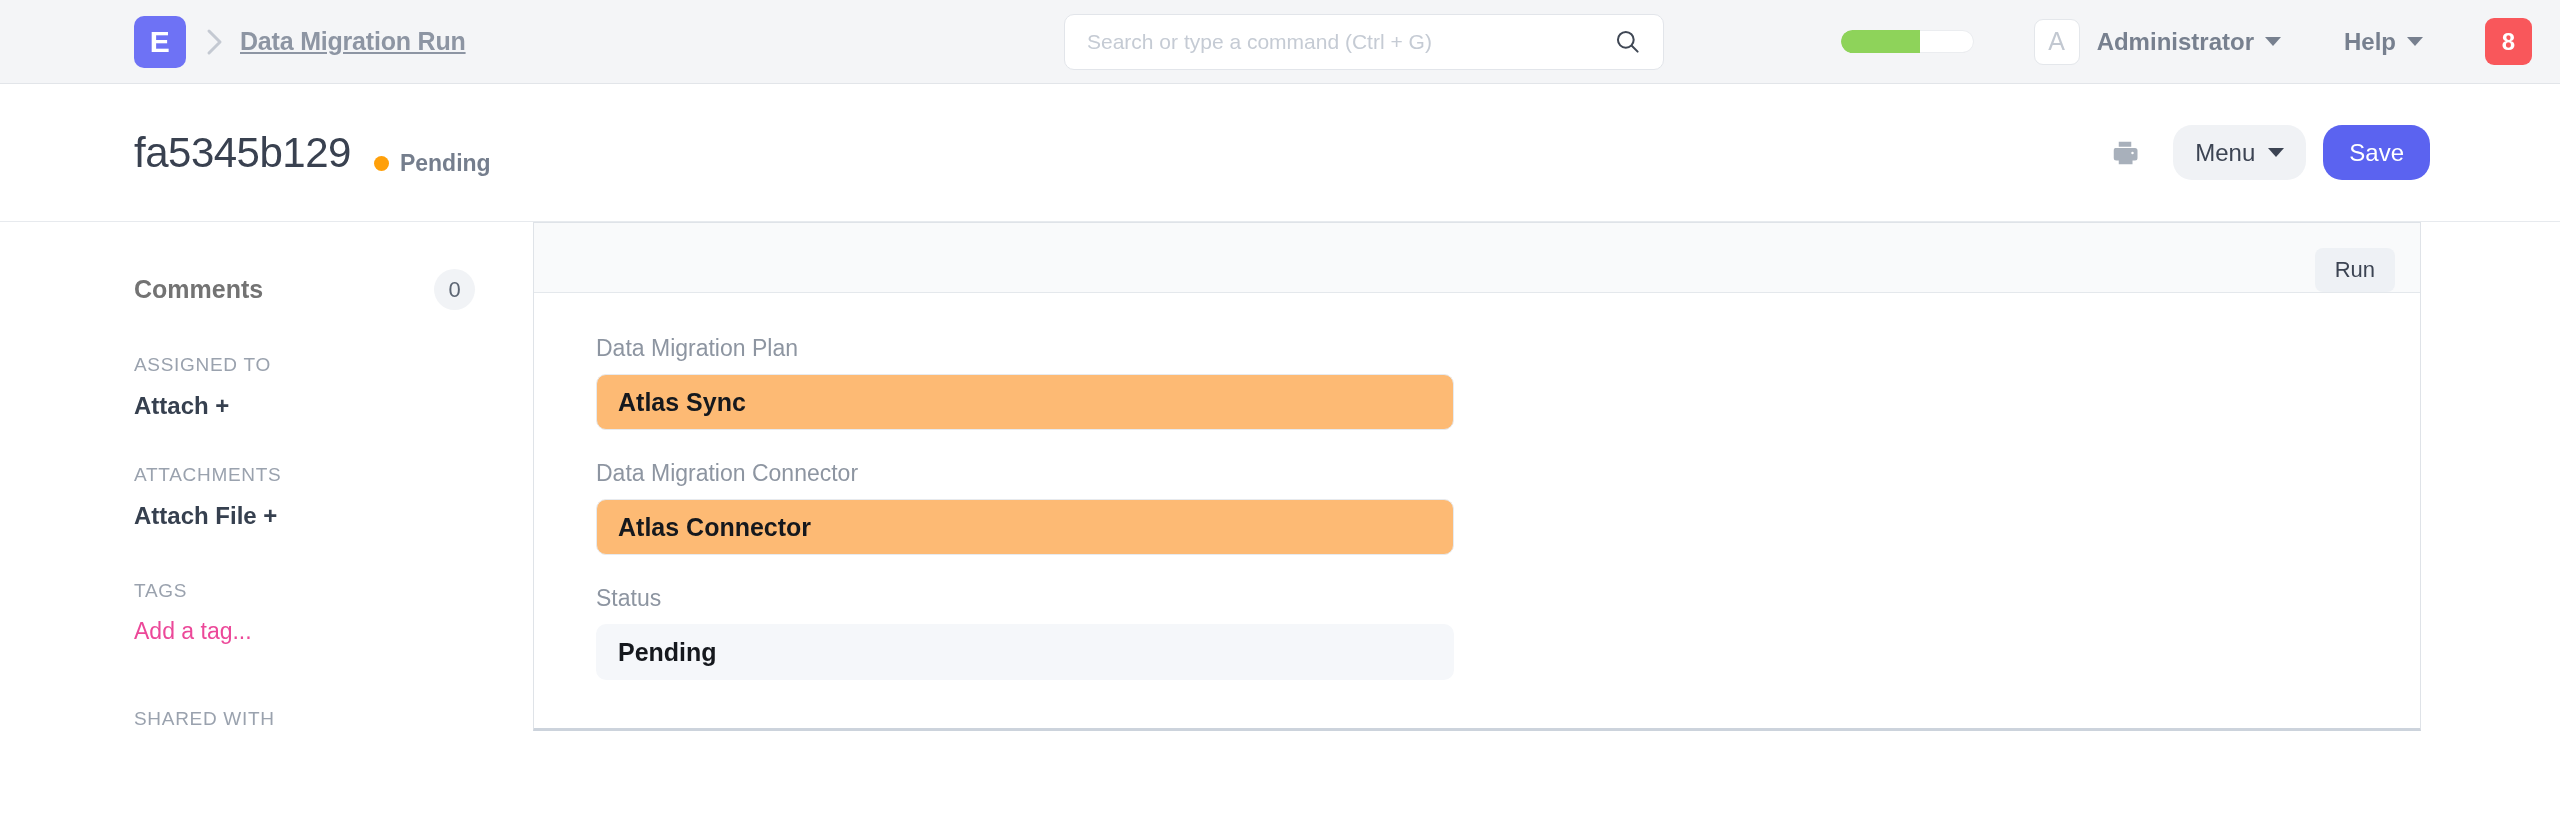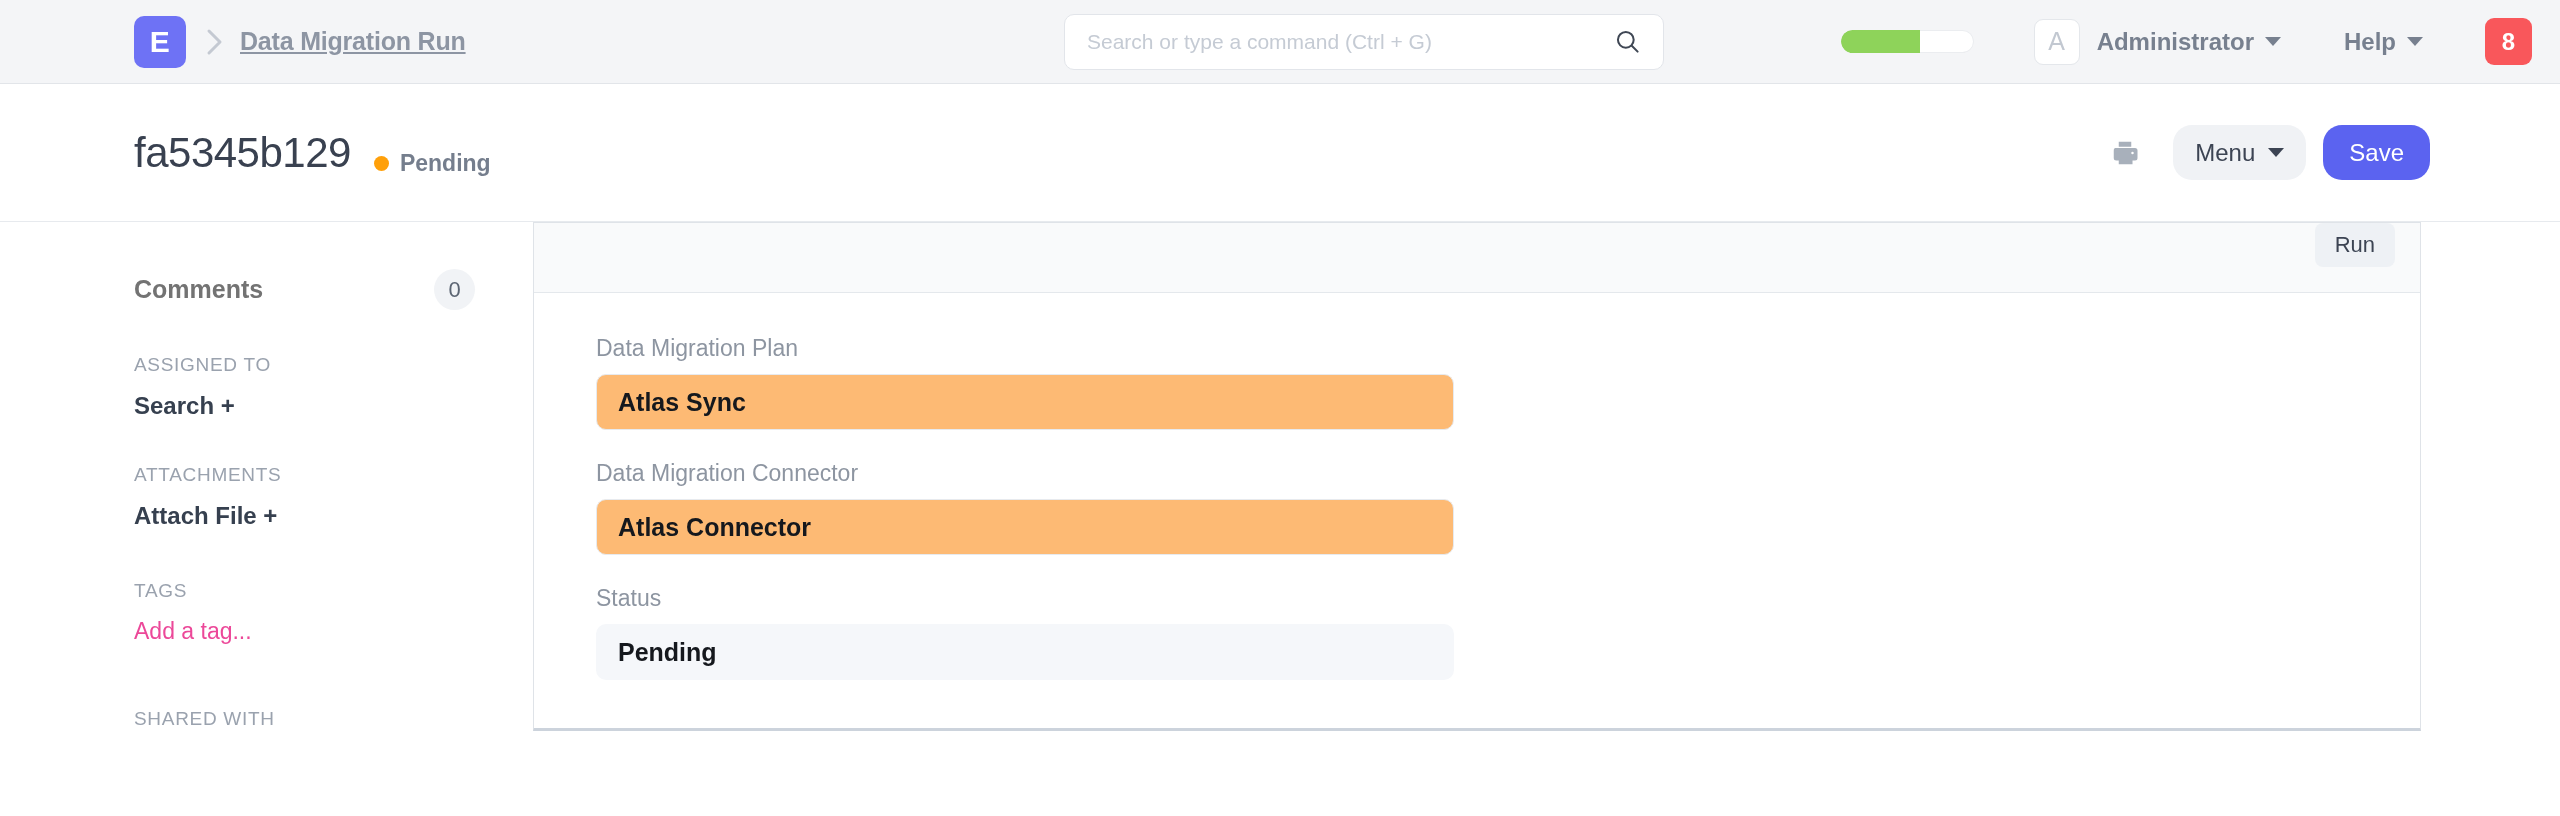--- a/index.html
+++ b/index.html
@@ -261,21 +261,21 @@
     border: 1px solid #dfe3e8;
     border-bottom: 3px solid #ccd3dc;
     background: #ffffff;
     width: 1888px;
   }
   .form-toolbar {
     background: #f9fafb;
     border-bottom: 1px solid #e4e8ec;
     height: 70px;
     display: flex;
-    align-items: flex-start;
+    align-items: flex-end;
     justify-content: flex-end;
     padding-right: 25px;
   }
   .btn-run {
     background: #eef1f5;
     color: #3c4453;
     height: 44px;
     padding: 0 20px;
     font-size: 22px;
     border-radius: 8px;
@@ -385,21 +385,21 @@
 
   <div class="sidebar">
 
     <div class="sidebar-comments">
       <span class="sidebar-comments-label">Comments</span>
       <span class="comments-count">0</span>
     </div>
 
     <div class="sidebar-section">
       <div class="sidebar-heading">Assigned To</div>
-      <div class="sidebar-action">Search +</div>
+      <div class="sidebar-action">Attach +</div>
     </div>
 
     <div class="sidebar-section">
       <div class="sidebar-heading">Attachments</div>
       <div class="sidebar-action">Attach File +</div>
     </div>
 
     <div class="sidebar-section tags">
       <div class="sidebar-heading">Tags</div>
       <div class="sidebar-placeholder">Add a tag...</div>

